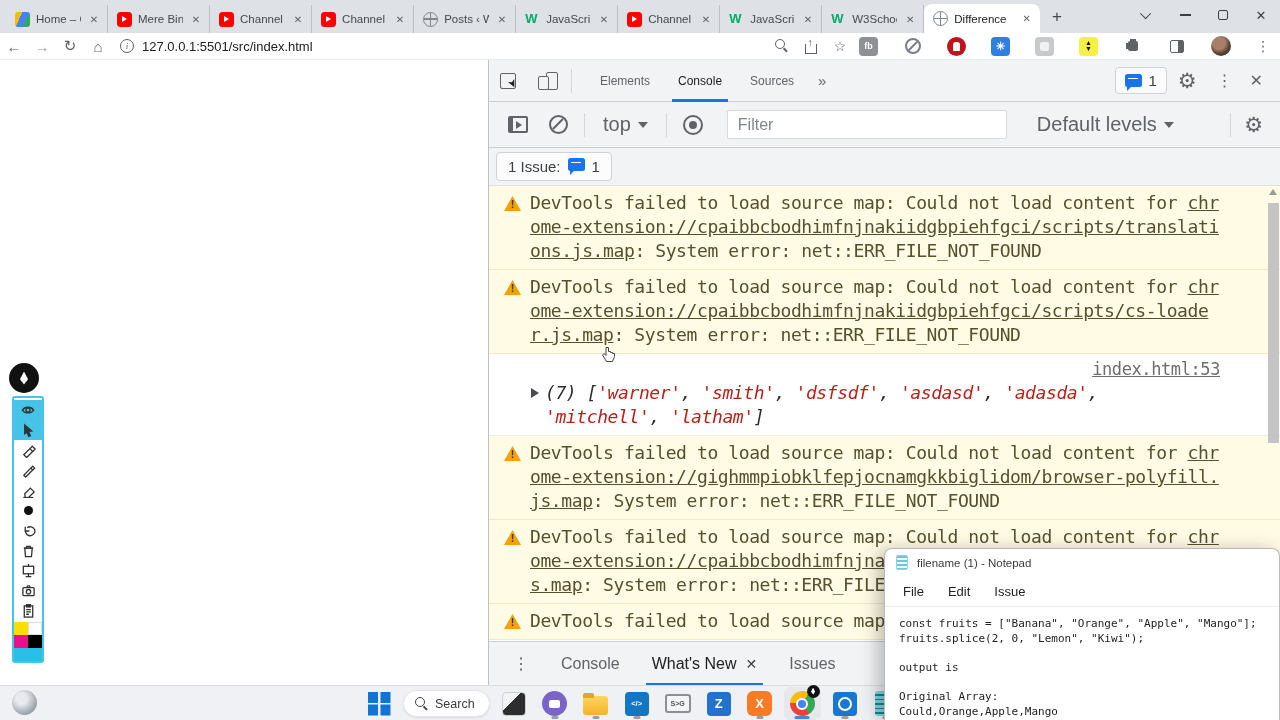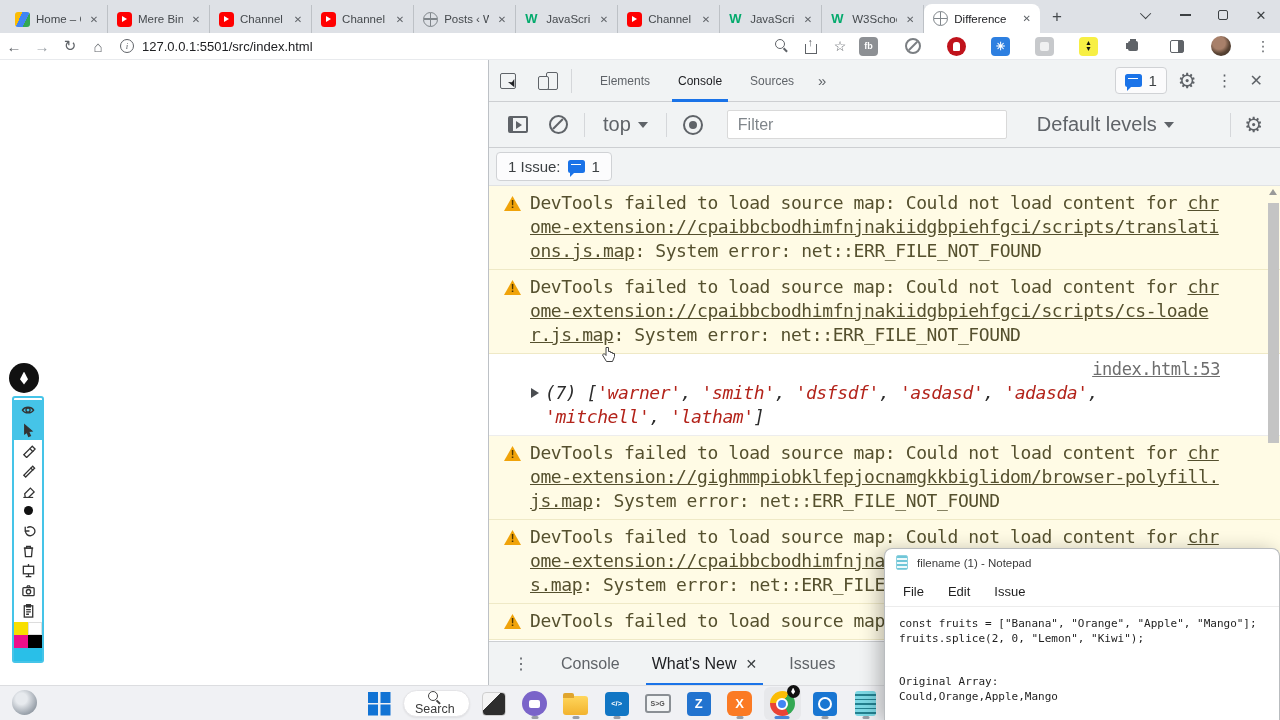--- a/index.html
+++ b/index.html
@@ -110,21 +110,21 @@
   .ctx-dd { display:flex; align-items:center; gap:7px; font-size:20px; color:#5f6368; padding:0 14px; }
   .dd-arrow { width:0; height:0; border-left:5px solid transparent; border-right:5px solid transparent; border-top:6px solid #5f6368; }
   .eye-ic { width:20px; height:20px; border:2.2px solid #5f6368; border-radius:50%; margin:0 12px; display:flex; align-items:center; justify-content:center; }
   .eye-ic::after { content:""; width:8px; height:8px; background:#5f6368; border-radius:50%; }
   .filter-input { width:280px; height:29px; border:1px solid #d9d9d9; border-radius:2px; font-size:16px; color:#202124; padding:0 10px; margin-left:12px; font-family:"Liberation Sans",sans-serif; background:#fff; }
   .filter-input::placeholder { color:#80868b; }
   .levels-dd { margin-left:16px; }
   .ct-right { margin-left:auto; display:flex; align-items:center; padding-right:8px; }
 
   .issue-bar { height:38px; background:#f1f3f4; border-bottom:1px solid #e0e2e4; display:flex; align-items:center; padding-left:7px; }
-  .issue-chip { display:flex; align-items:center; gap:7px; background:#fcfcfd; border:1px solid #d0d2d5; border-radius:4px; padding:5px 11px; font-size:15px; color:#3c4043; }
+  .issue-chip { display:flex; align-items:flex-start; gap:7px; background:#fcfcfd; border:1px solid #d0d2d5; border-radius:4px; padding:5px 11px; font-size:15px; color:#3c4043; }
 
   .console-area { position:relative; height:455px; overflow:hidden; font-family:"DejaVu Sans Mono",monospace; }
   .cmsg { padding:5px 0 6px 0; border-bottom:1px solid rgba(0,0,0,0.07); display:flex; }
   .cmsg.warn { background:#fffbe5; border-bottom-color:#efe9c6; }
   .warn-tri { width:17px; height:15px; background:#f0a30a; clip-path:polygon(50% 0,100% 100%,0 100%); margin:5px 0 0 15px; flex:0 0 auto; display:flex; align-items:flex-end; justify-content:center; color:#4d3600; font-size:11px; font-weight:bold; font-family:"Liberation Sans",sans-serif; line-height:13px; }
   .msg-text { margin-left:9px; width:690px; font-size:18px; line-height:24px; color:#55502e; letter-spacing:-0.4px; }
   .msg-link { text-decoration:underline; overflow-wrap:anywhere; word-break:break-all; }
   .log-row { display:block; padding:4px 0 6px 0; }
   .src-line { text-align:right; padding-right:60px; font-size:17px; line-height:23px; }
   .src-link { color:#6e6e6e; text-decoration:underline; letter-spacing:-0.4px; }
@@ -157,21 +157,21 @@
 
   
   .taskbar { position:absolute; left:0; top:685px; width:1280px; height:35px; background:#f0f1f4; border-top:1px solid #dcdde0; z-index:20; }
   .tb-weather { position:absolute; left:12px; top:4px; width:25px; height:25px; border-radius:50%; background:radial-gradient(circle at 38% 35%, #e7eaee 25%, #9aa2ab 70%, #7d848c); }
   .tb-center { position:absolute; left:362px; top:0; height:35px; display:flex; align-items:center; gap:7px; }
   .tb-app { width:34px; height:33px; display:flex; align-items:center; justify-content:center; position:relative; flex:0 0 auto; }
   .run-bar { position:absolute; bottom:1px; left:50%; transform:translateX(-50%); width:7px; height:3px; border-radius:2px; background:#9a9ea6; }
   .run-bar.active { width:15px; background:#4a86d8; }
   .win-start { width:23px; height:23px; position:relative; }
   .win-start::before { content:""; position:absolute; width:10.5px; height:10.5px; background:#1173d4; box-shadow:12.5px 0 0 #1173d4, 0 12.5px 0 #1173d4, 12.5px 12.5px 0 #1173d4; }
-  .search-pill { height:27px; background:#fff; border:1px solid #e4e4e7; border-radius:14px; display:flex; align-items:center; gap:7px; padding:0 14px 0 11px; box-shadow:0 1px 2px rgba(0,0,0,0.08);flex-direction:column; }
+  .search-pill { height:27px; background:#fff; border:1px solid #e4e4e7; border-radius:14px; display:flex; align-items:center; gap:7px; padding:0 14px 0 11px; box-shadow:0 1px 2px rgba(0,0,0,0.08); }
   .mag-ic { width:13px; height:13px; position:relative; }
   .mag-ic::before { content:""; width:8px; height:8px; border:1.6px solid #444; border-radius:50%; position:absolute; left:0; top:0; }
   .mag-ic::after { content:""; width:4.5px; height:1.6px; background:#444; position:absolute; left:8px; top:10px; transform:rotate(45deg); }
   .search-pill span { font-size:12.5px; color:#3b3b3b; }
   .ic-widgets { width:24px; height:24px; border-radius:4px; background:linear-gradient(135deg,#f4f4f4 0 40%,#2d2d2d 40%); border:1px solid #cfcfcf; }
   .ic-chat { width:25px; height:25px; border-radius:50%; background:#7a64c9; display:flex; align-items:center; justify-content:center; }
   .ic-chat::after { content:""; width:11px; height:8px; background:#fff; border-radius:2px; }
   .ic-explorer { width:25px; height:19px; background:linear-gradient(#ffd65c,#f2b32e); border-radius:3px; position:relative; margin-top:3px; }
   .ic-explorer::before { content:""; position:absolute; left:0; top:-3px; width:11px; height:5px; background:#e0a52e; border-radius:2px 2px 0 0; }
   .ic-vscode { width:24px; height:24px; border-radius:4px; background:#1176c4; color:#fff; font-size:7.5px; font-weight:bold; display:flex; align-items:center; justify-content:center; }
@@ -477,21 +477,21 @@
   <div class="notepad">
     <div class="np-title">
       <div class="np-ico"></div>
       <div class="np-title-text">filename (1) - Notepad</div>
     </div>
     <div class="np-menu" id="np-menu">
         <span>File</span>
         <span>Edit</span>
         <span>Issue</span>
       </div>
-    <div class="np-body" id="np-body"><div class="np-line">const fruits = ["Banana", "Orange", "Apple", "Mango"];</div><div class="np-line">fruits.splice(2, 0, "Lemon", "Kiwi");</div><div class="np-line">&nbsp;</div><div class="np-line">&nbsp;</div><div class="np-line">Original Array:</div><div class="np-line">Could,Orange,Apple,Mango</div></div>
+    <div class="np-body" id="np-body"><div class="np-line">const fruits = ["Banana", "Orange", "Apple", "Mango"];</div><div class="np-line">fruits.splice(2, 0, "Lemon", "Kiwi");</div><div class="np-line">&nbsp;</div><div class="np-line">output is</div><div class="np-line">&nbsp;</div><div class="np-line">Original Array:</div><div class="np-line">Could,Orange,Apple,Mango</div></div>
   </div>
 
   <div class="taskbar">
     <div class="tb-weather"></div>
     <div class="tb-center">
       <div class="tb-app">
           <div class="win-start"></div>
         </div>
       <div class="search-pill">
         <div class="mag-ic"></div>

